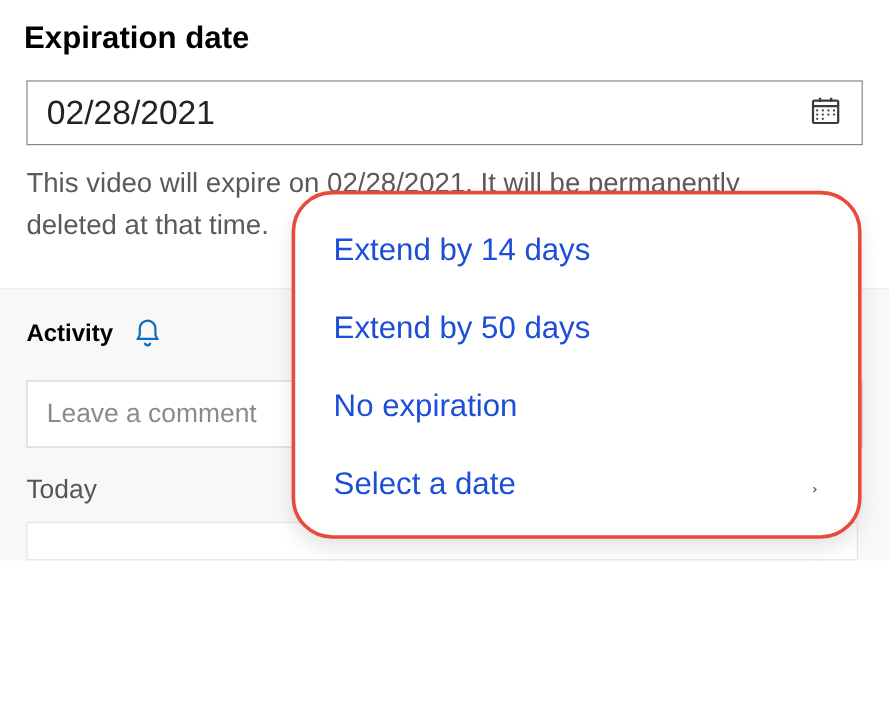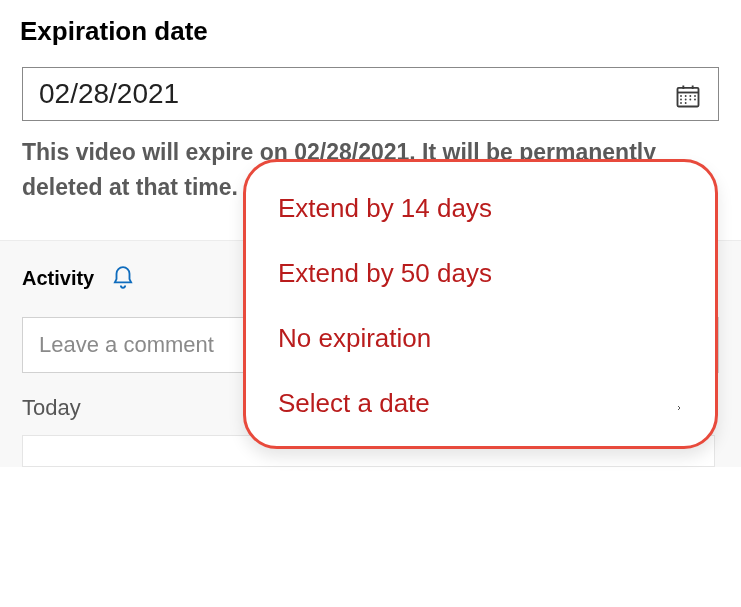--- a/index.html
+++ b/index.html
@@ -18,21 +18,21 @@
     .field-label {
       font-size: 26px;
       font-weight: 600;
       color: #000000;
       padding: 16px 22px 12px 20px;
     }
     .date-input-wrapper {
       margin: 8px 22px 14px 22px;
       border: 1.5px solid #888888;
       display: flex;
-      align-items: flex-end;
+      align-items: flex-start;
       padding: 10px 16px;
       background: #ffffff;
     }
     .date-input-value {
       flex: 1;
       font-size: 28px;
       color: #222222;
       outline: none;
       border: none;
       background: transparent;
@@ -41,21 +41,20 @@
       width: 28px;
       height: 28px;
       color: #3b3b3b;
     }
     .helper-text {
       font-size: 23px;
       color: #5a5a5a;
       padding: 0 22px;
       line-height: 1.5;
       max-width: 700px;
-      font-weight: bold;
     }
     .activity-section {
       margin-top: 36px;
       background: #f8f8f8;
       padding: 24px 22px 0 22px;
       border-top: 1px solid #ececec;
     }
     .activity-header {
       display: flex;
       align-items: center;
@@ -108,21 +107,21 @@
       width: 475px;
       background: #ffffff;
       border: 3.5px solid #e84a3c;
       border-radius: 34px;
       padding: 14px 0 10px 0;
       box-shadow: 0 8px 16px rgba(0,0,0,0.10);
     }
     .dropdown-item {
       padding: 17px 32px;
       font-size: 26px;
-      color: #b91c1c;
+      color: #1d4ed8;
       cursor: pointer;
       display: flex;
       justify-content: space-between;
     }
     .submenu-indicator {
       width: 8px;
       height: 8px;
       color: #555;
     }
   </style>

